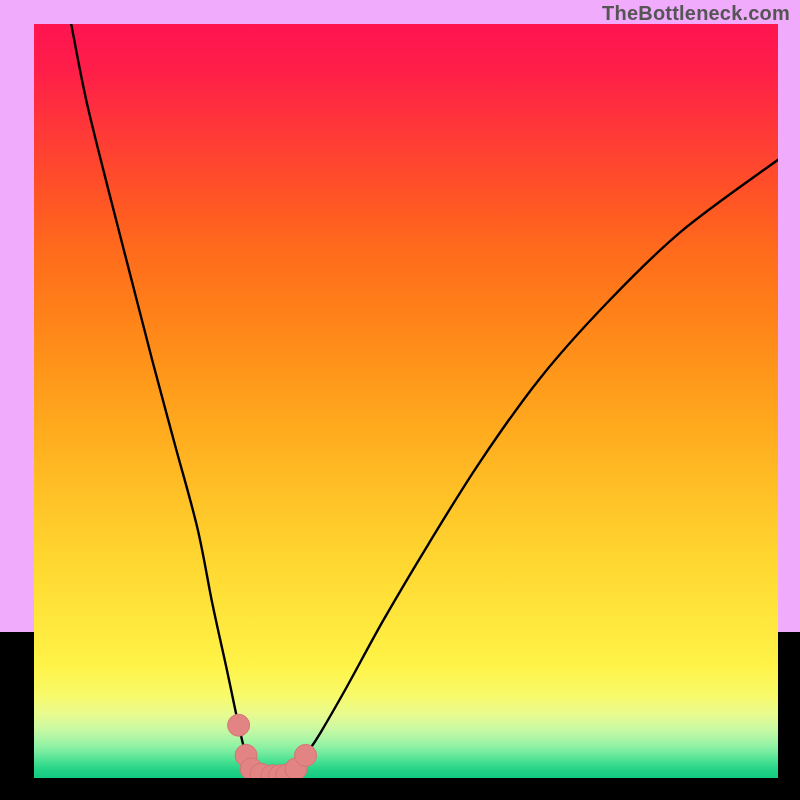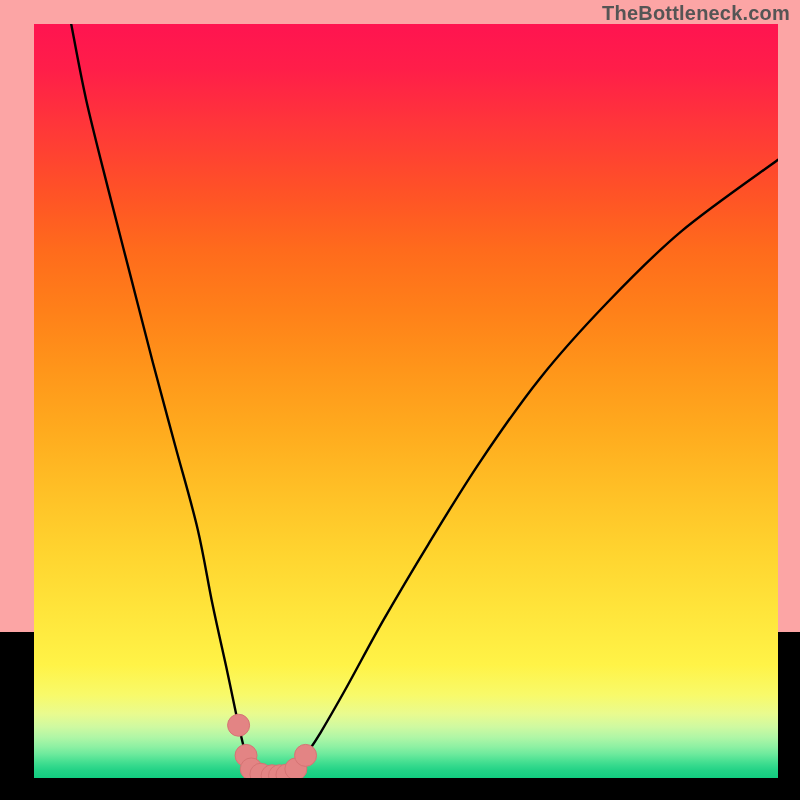--- a/index.html
+++ b/index.html
@@ -8,21 +8,21 @@
     width: 800px;
     height: 800px;
     overflow: hidden;
     background: #000;
     font-family: Arial, Helvetica, sans-serif;
   }
   .frame {
     position: absolute;
     left: 0; top: 0;
     width: 800px; height: 632px;
-    background: #fca5a5;
+    background: #f0abfc;
     text-align: right;
   }
   .plot {
     position: absolute;
     left: 34px;
     top: 24px;
     width: 744px;
     height: 754px;
     overflow: hidden;
   }

